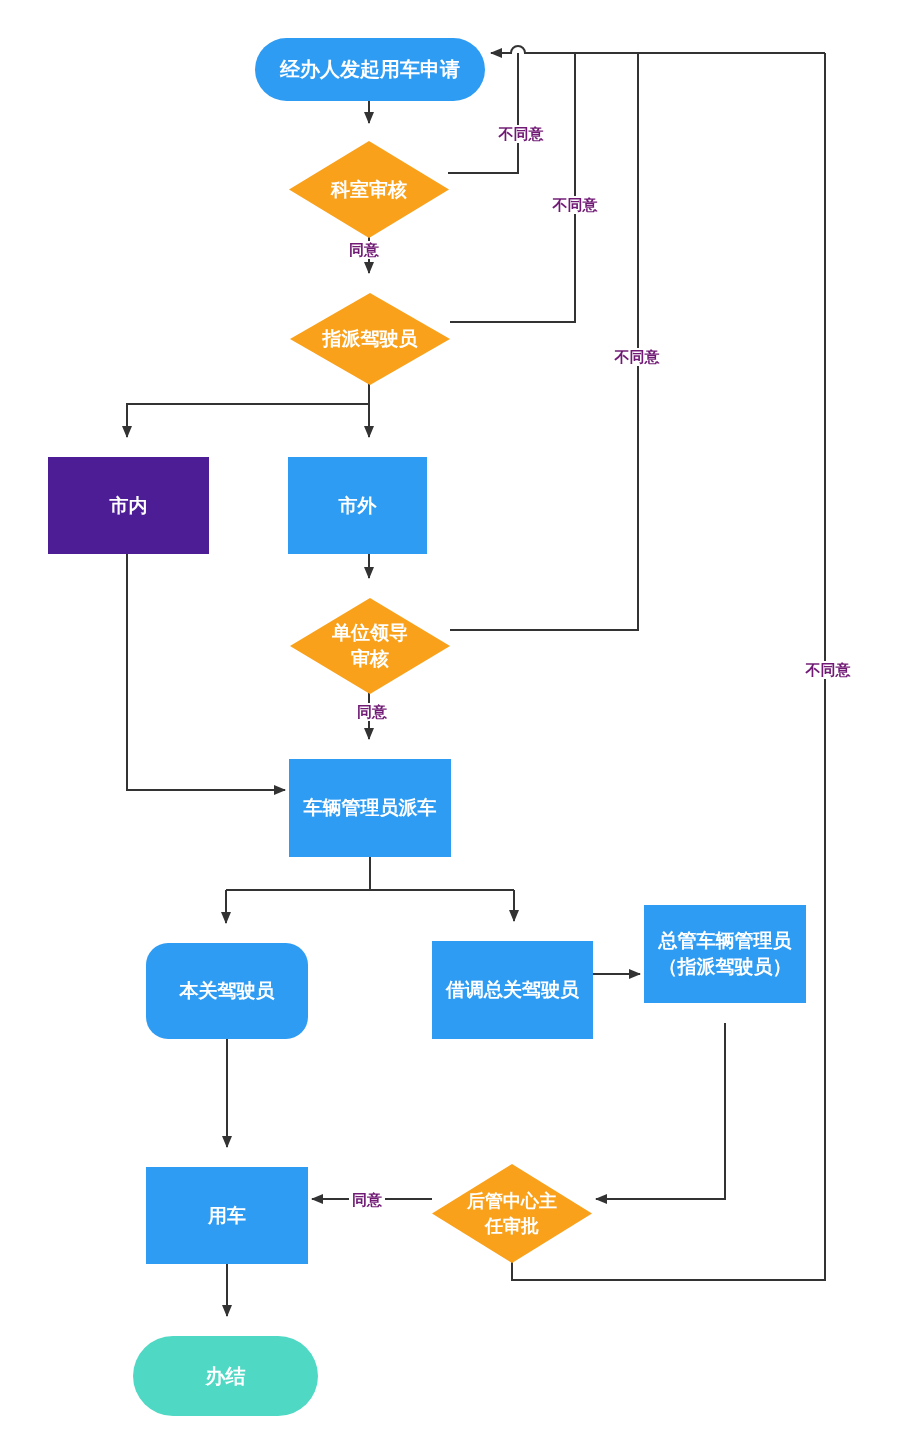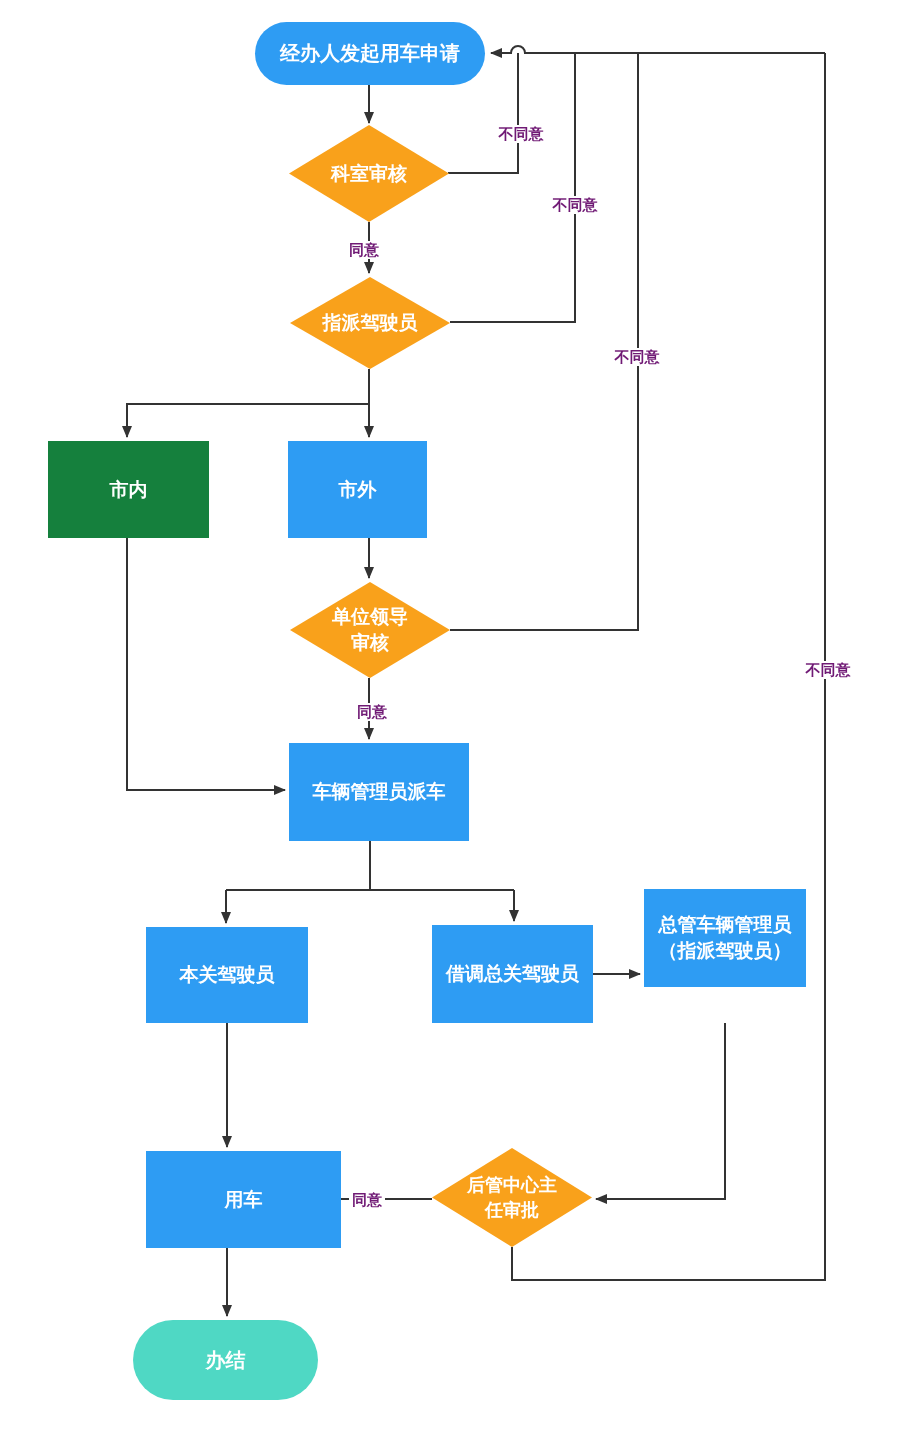--- a/index.html
+++ b/index.html
@@ -1,43 +1,43 @@
 <!DOCTYPE html>
 <html><head>
 <meta charset="utf-8">
 <style>
   html,body{margin:0;padding:0;background:#ffffff;}
   body{font-family:"Liberation Sans","DejaVu Sans",sans-serif;}
   .canvas{position:relative;width:901px;height:1449px;background:#fff;overflow:hidden;}
   .edges{position:absolute;left:0;top:0;width:901px;height:1449px;}
   .node{position:absolute;display:flex;align-items:center;justify-content:center;
-        color:#ffffff;font-weight:700;text-align:center;box-sizing:border-box;}
+        color:#ffffff;font-weight:700;text-align:center;box-sizing:border-box;margin-top:16px;}
   .process{font-size:19px;}
   .terminator{font-size:20px;}
   .decision{font-size:19px;clip-path:polygon(50% 0,100% 50%,50% 100%,0 50%);}
   .inner{display:block;line-height:1.35;}
   .edge-label{position:absolute;transform:translate(-50%,-50%);
       background:#ffffff;padding:0 3px;font-size:15px;font-weight:700;color:#701a75;
       white-space:nowrap;line-height:1.2;}
   
   #n-start{left:255px;top:22px;width:230px;height:63px;border-radius:32px;}
   #n-d1{left:289px;top:125px;width:160px;height:97px;}
   #n-d2{left:290px;top:277px;width:160px;height:92px;}
   #n-incity{left:48px;top:441px;width:161px;height:97px;}
   #n-outcity{left:288px;top:441px;width:139px;height:97px;}
   #n-d3{left:290px;top:582px;width:160px;height:96px;font-size:19px;}
   #n-d3 .inner{width:84px;}
-  #n-dispatch{left:289px;top:743px;width:180px;height:98px;}
-  #n-owndriver{left:146px;top:927px;width:162px;height:96px;}
+  #n-dispatch{left:289px;top:743px;width:162px;height:98px;}
+  #n-owndriver{left:146px;top:927px;width:162px;height:96px;border-radius:22px;}
   #n-borrowdriver{left:432px;top:925px;width:161px;height:98px;}
   #n-chief{left:644px;top:889px;width:162px;height:98px;}
   #n-chief .inner{width:140px;}
   #n-d4{left:432px;top:1148px;width:160px;height:99px;font-size:18px;}
   #n-d4 .inner{width:96px;}
-  #n-usecar{left:146px;top:1151px;width:195px;height:97px;}
+  #n-usecar{left:146px;top:1151px;width:162px;height:97px;}
   #n-end{left:133px;top:1320px;width:185px;height:80px;border-radius:40px;}
   
   #l-agree1{left:364px;top:250px;}
   #l-disagree1{left:521px;top:134px;}
   #l-disagree2{left:575px;top:205px;}
   #l-disagree3{left:637px;top:357px;}
   #l-agree2{left:372px;top:712px;}
   #l-disagree4{left:828px;top:670px;}
   #l-agree3{left:367px;top:1200px;}
 </style>
@@ -94,21 +94,21 @@
   </div>
 
   <div class="node decision" id="n-d1" style="background:#f9a11b">
     <span class="inner">科室审核</span>
   </div>
 
   <div class="node decision" id="n-d2" style="background:#f9a11b">
     <span class="inner">指派驾驶员</span>
   </div>
 
-  <div class="node process" id="n-incity" style="background:#15803d">
+  <div class="node process" id="n-incity" style="background:#4c1d95">
     <span class="inner">市内</span>
   </div>
 
   <div class="node process" id="n-outcity" style="background:#2e9cf3">
     <span class="inner">市外</span>
   </div>
 
   <div class="node decision" id="n-d3" style="background:#f9a11b">
     <span class="inner">单位领导审核</span>
   </div>

